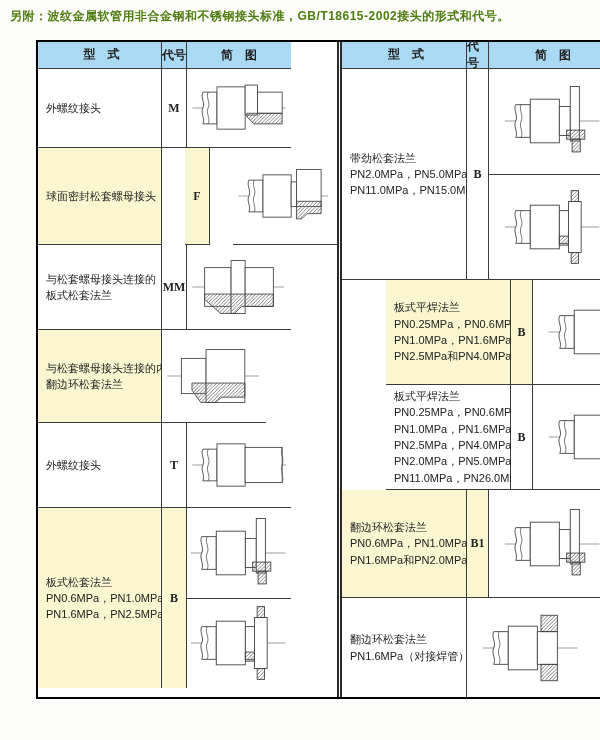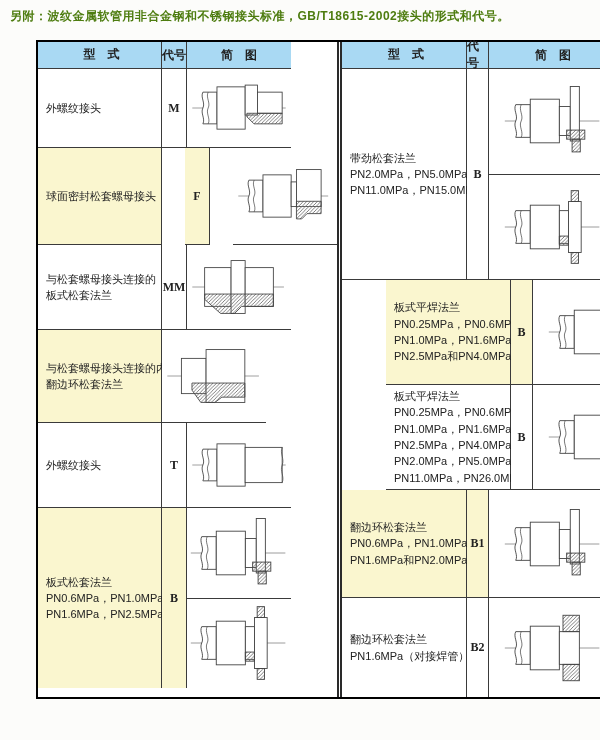--- a/index.html
+++ b/index.html
@@ -318,21 +318,20 @@
             <use href="#sym-flange-a"></use>
           </svg>
       </div>
     </div>
 
     <div class="row h99">
       <div class="cell c-type">
         <div>翻边环松套法兰</div>
         <div>PN1.6MPa（对接焊管）</div>
       </div>
-      <div class="cell c-code">B2</div>
       <div class="cell c-sketch">
         <svg class="diag tall">
             <use href="#sym-flange-b2"></use>
           </svg>
       </div>
     </div>
   </div>
 
 </div>
 

